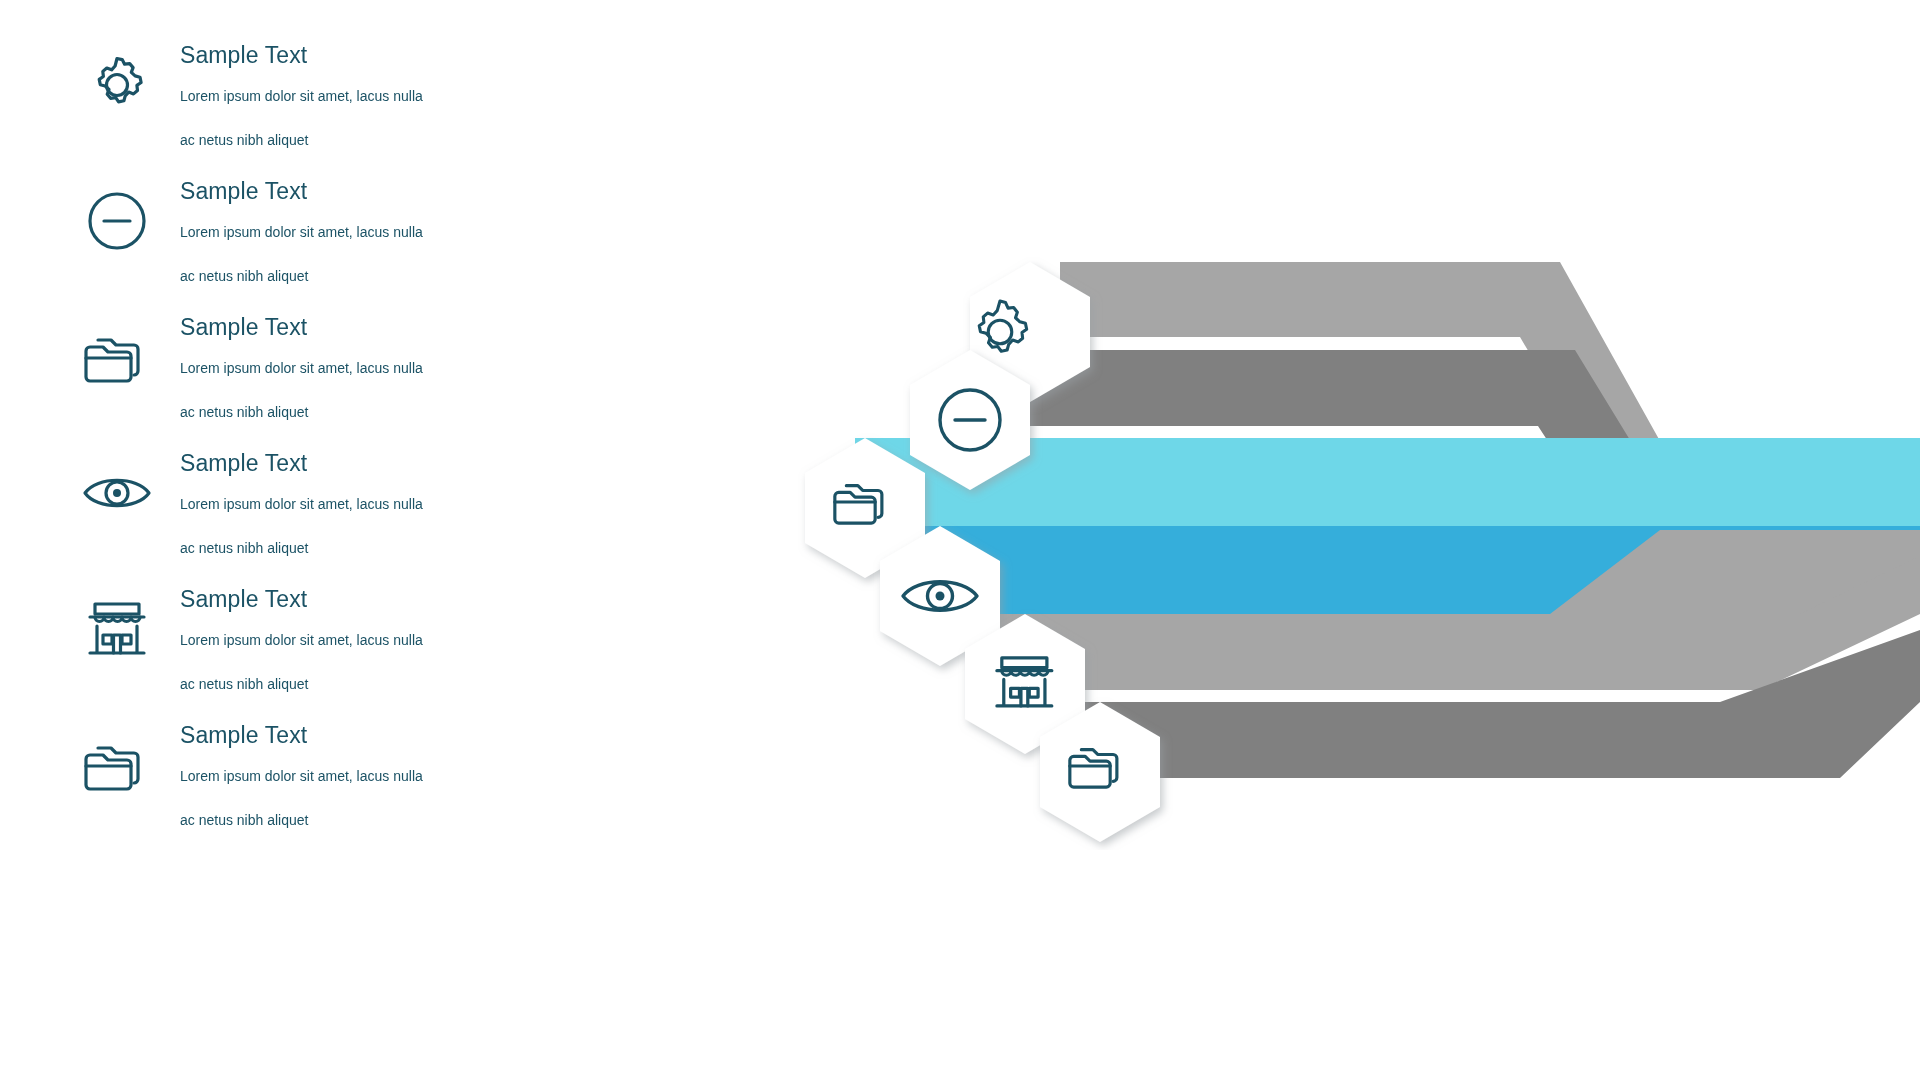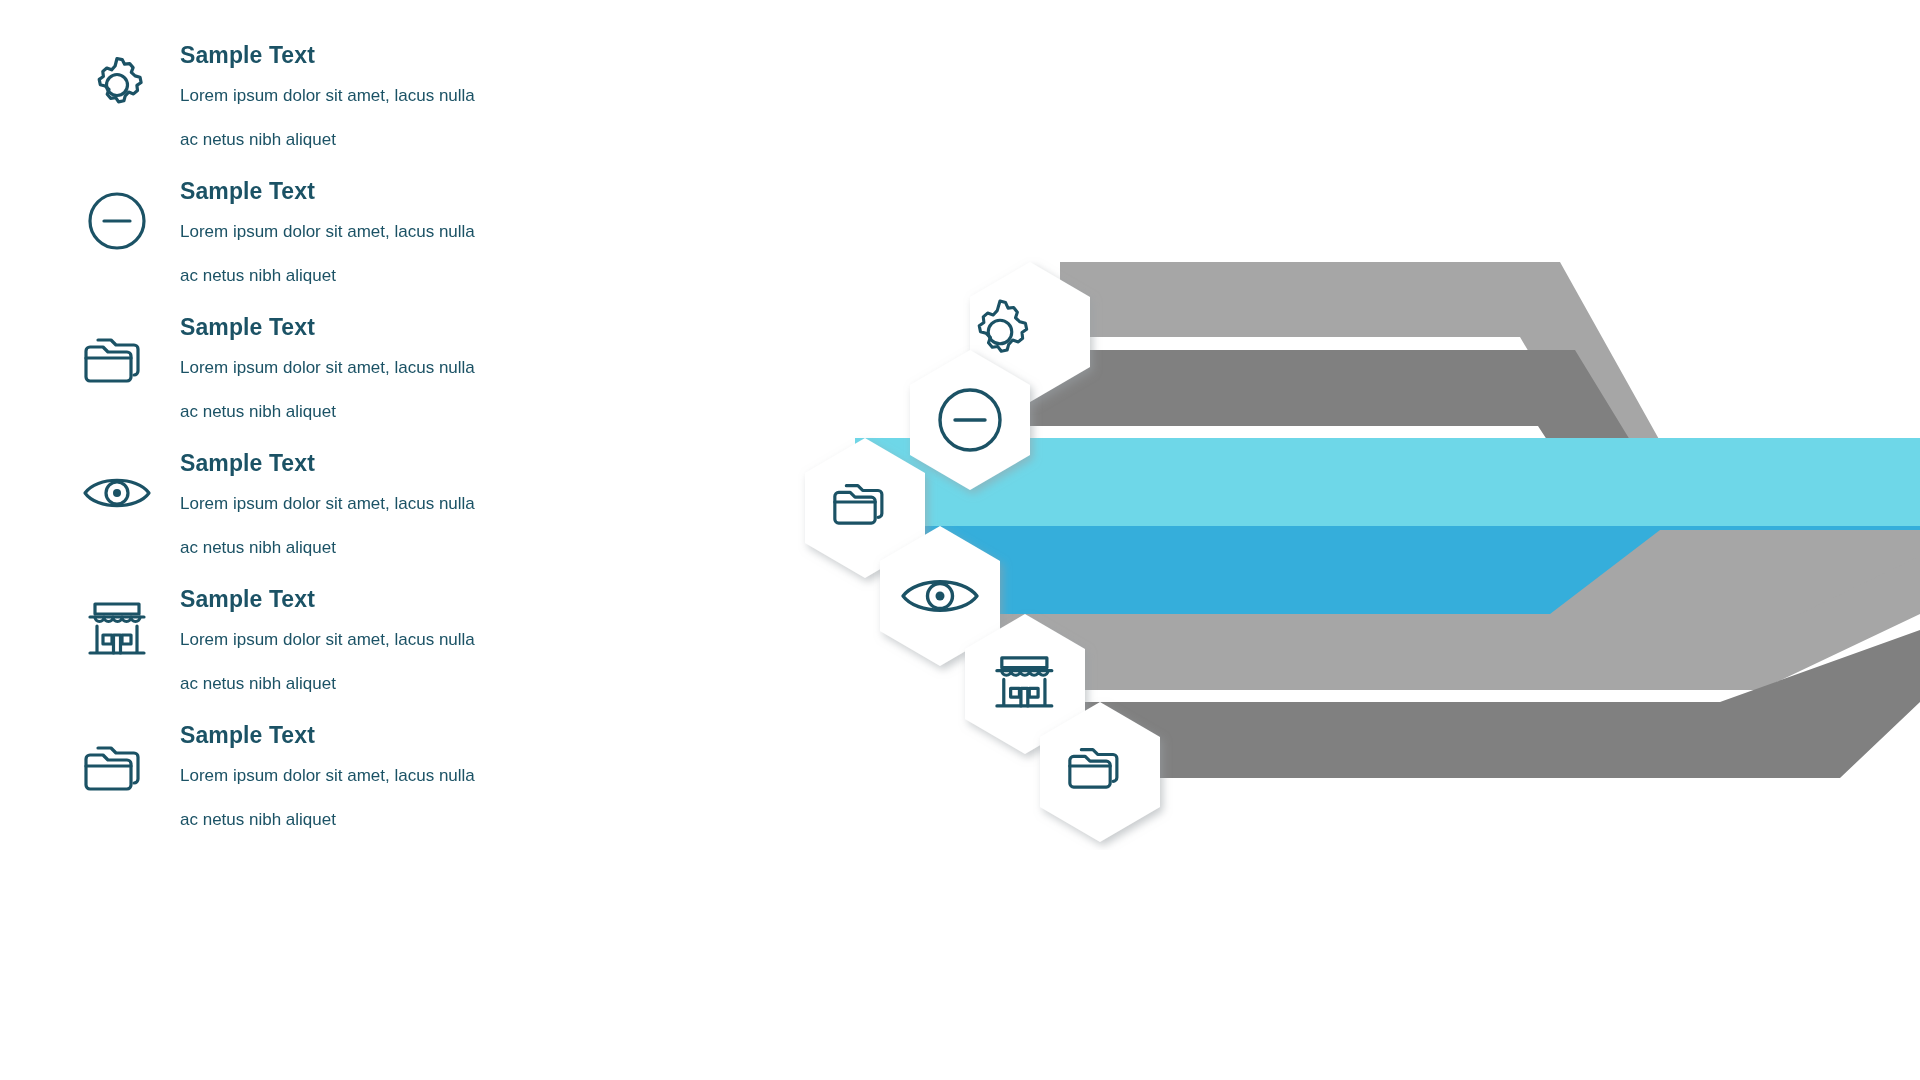--- a/index.html
+++ b/index.html
@@ -16,25 +16,25 @@
   .list{position:absolute;left:78px;top:40px;width:560px;}
   .item{position:relative;height:136px;}
   .item-icon{
     position:absolute;left:0;top:14px;
     width:78px;height:62px;
     display:flex;align-items:center;justify-content:center;
   }
   .item-icon svg{display:block;}
   .item-text{position:absolute;left:102px;top:0;width:420px;}
   .item-title{
-    font-size:23px;font-weight:bold;color:#1b5265;
+    font-size:23px;font-weight:normal;color:#1b5265;
     letter-spacing:.1px;line-height:30px;margin:0 0 4px 0;
   }
   .item-desc{
-    font-size:17px;color:#1b5265;line-height:44px;
+    font-size:14px;color:#1b5265;line-height:44px;
     font-weight:normal;margin:0;white-space:pre-line;
   }
 
   
   .funnel{position:absolute;left:760px;top:230px;width:1160px;height:620px;}
   .funnel svg{display:block;}
 </style>
 </head>
 <body>
 

